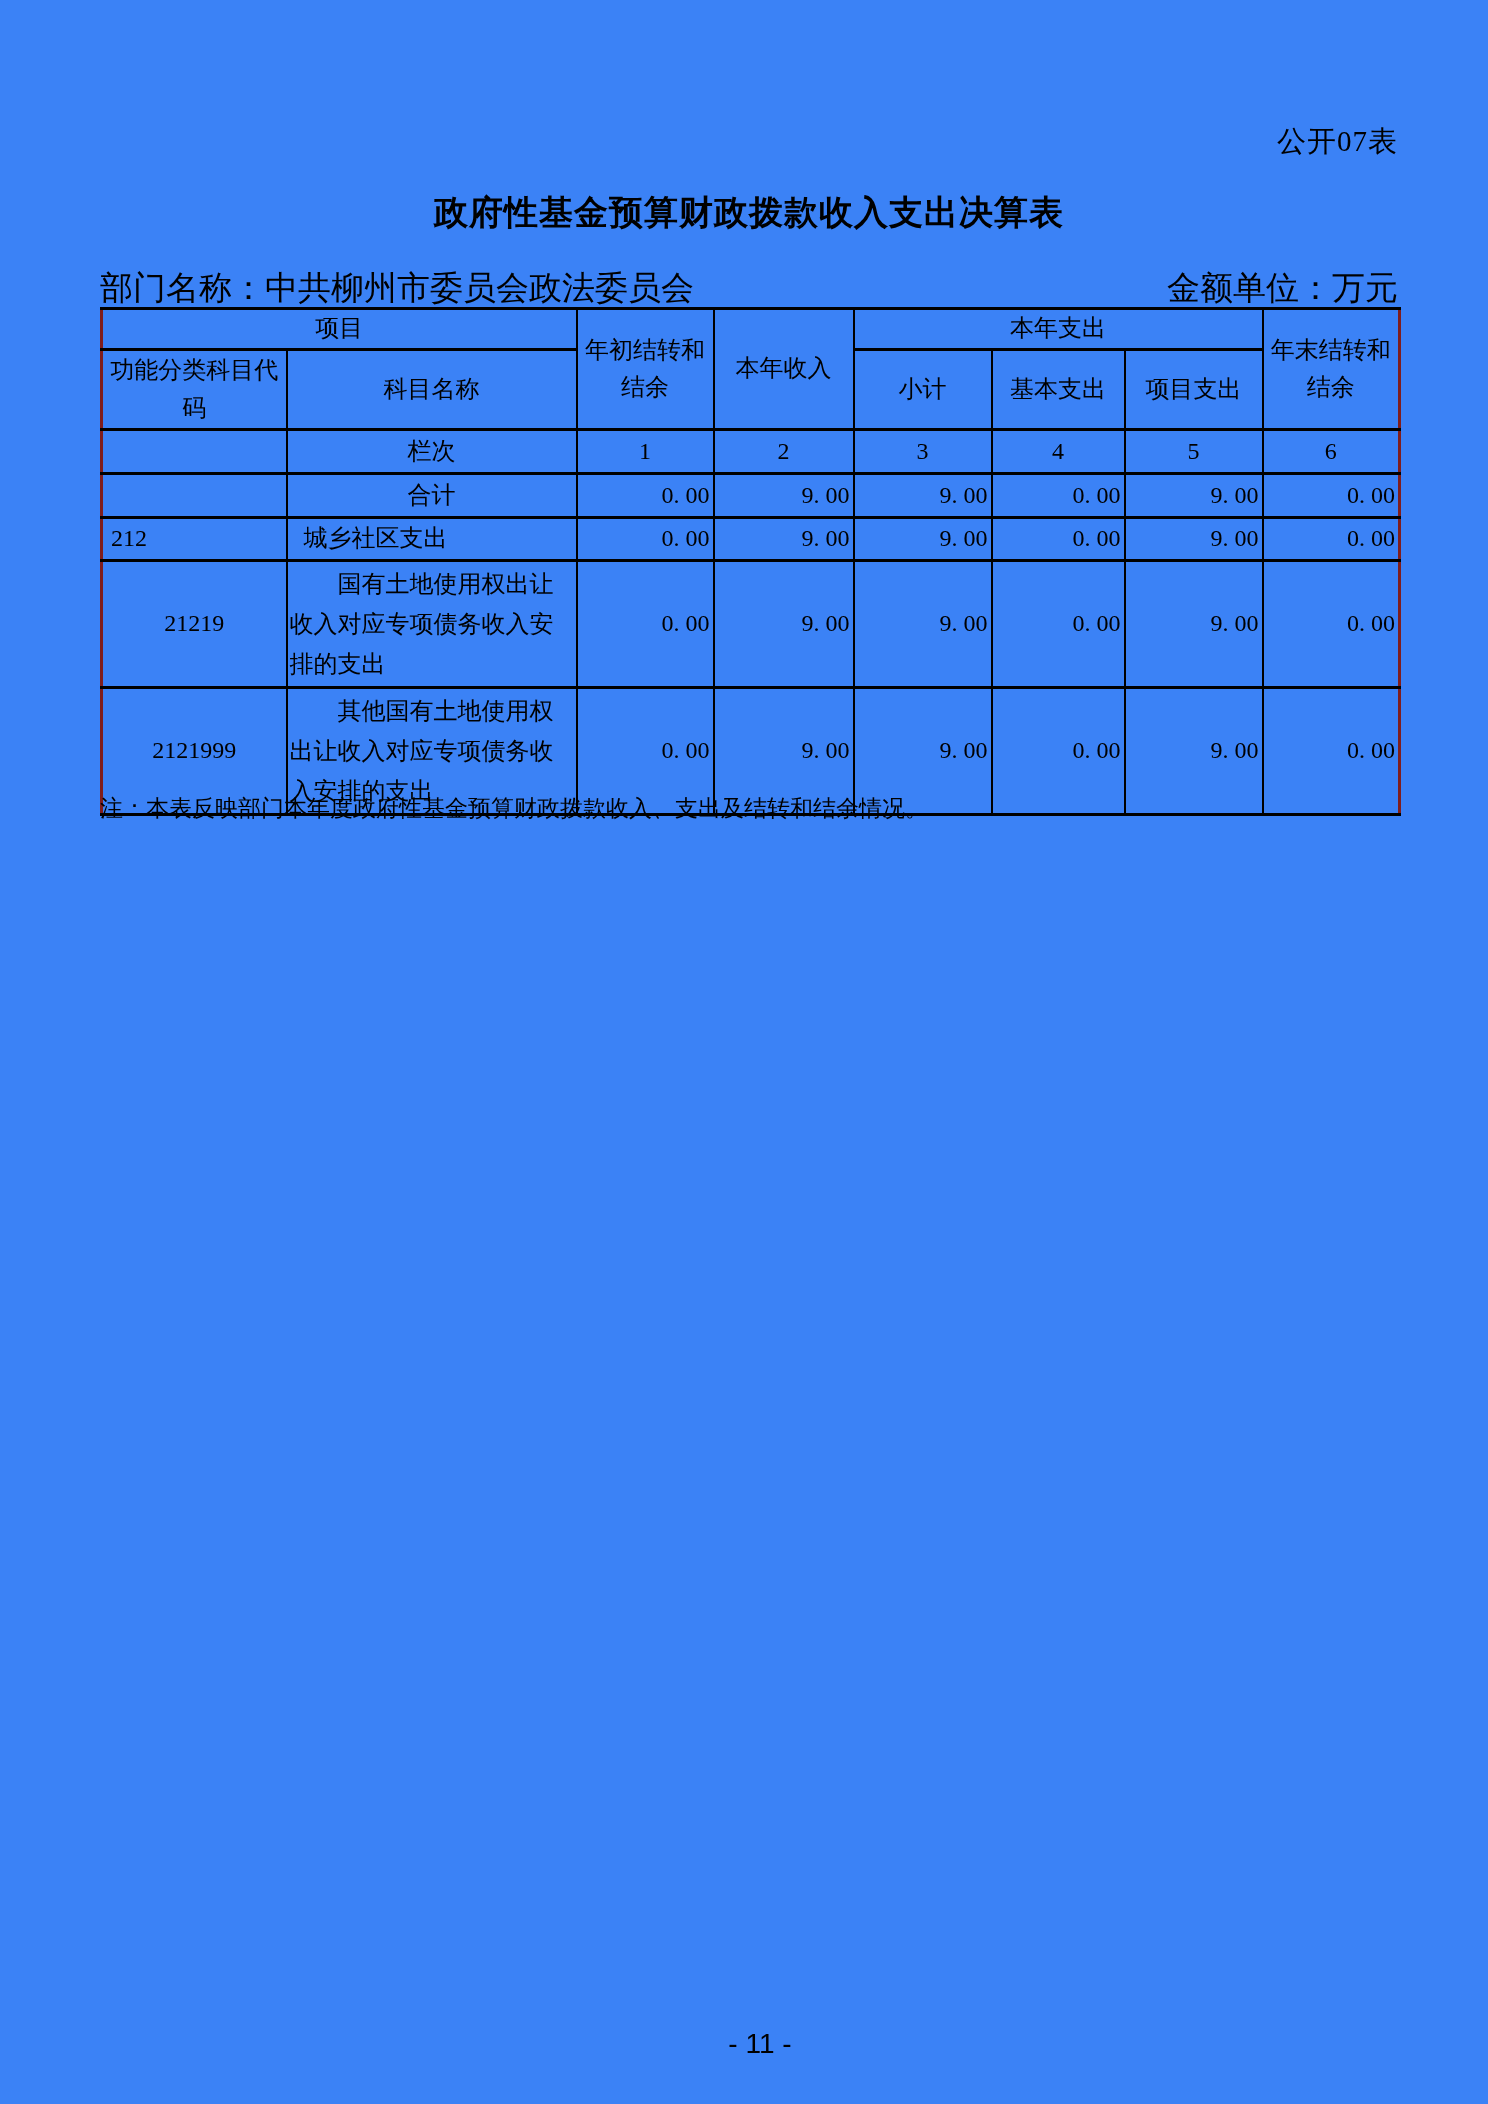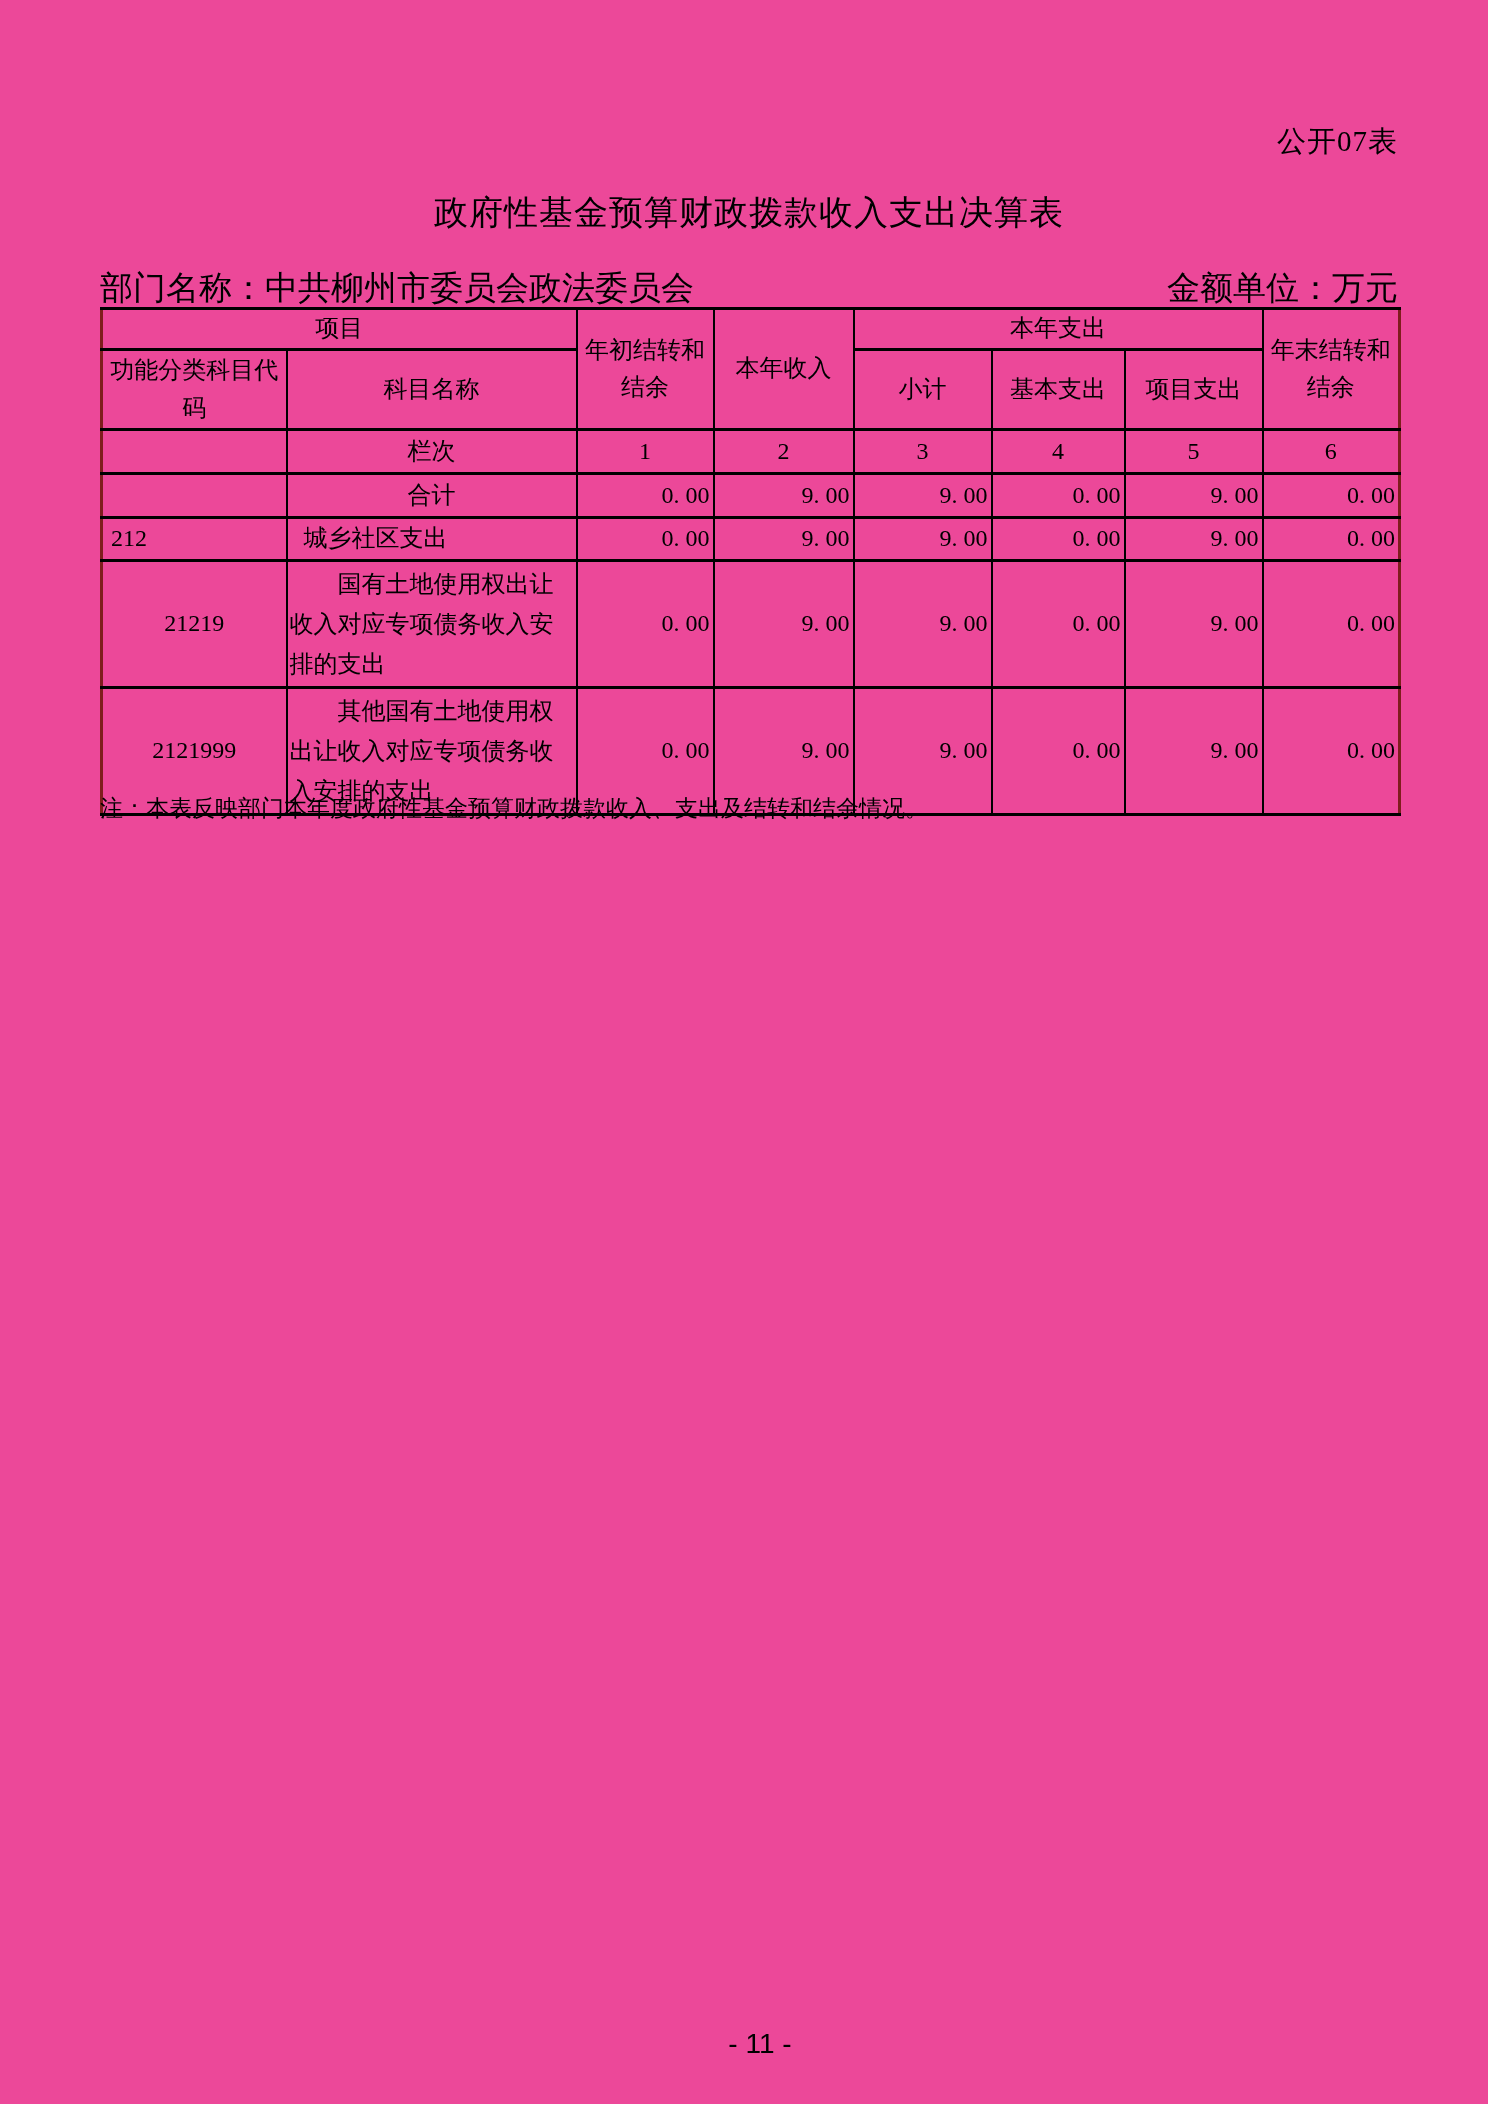--- a/index.html
+++ b/index.html
@@ -1,42 +1,42 @@
 <!DOCTYPE html>
 <html><head>
 <meta charset="utf-8">
 <style>
   * { margin: 0; padding: 0; box-sizing: border-box; }
   html, body { background: #ffffff; }
   .page {
     position: relative;
     width: 1488px;
     height: 2104px;
-    background: #ec4899;
+    background: #3b82f6;
     color: #000000;
     font-family: "Liberation Serif", serif;
     overflow: hidden;
   }
   .form-label {
     position: absolute;
     top: 122px;
     left: 100px;
     width: 1298px;
     text-align: right;
     font-size: 29px;
     letter-spacing: 1px;
   }
   .page-title {
     position: absolute;
     top: 190px;
     left: 100px;
     width: 1298px;
     text-align: center;
     font-size: 34px;
-    font-weight: normal;
+    font-weight: bold;
     font-family: "Liberation Sans", sans-serif;
     letter-spacing: 1px;
   }
   .meta-row {
     position: absolute;
     top: 266px;
     left: 100px;
     width: 1298px;
     display: flex;
     justify-content: space-between;

